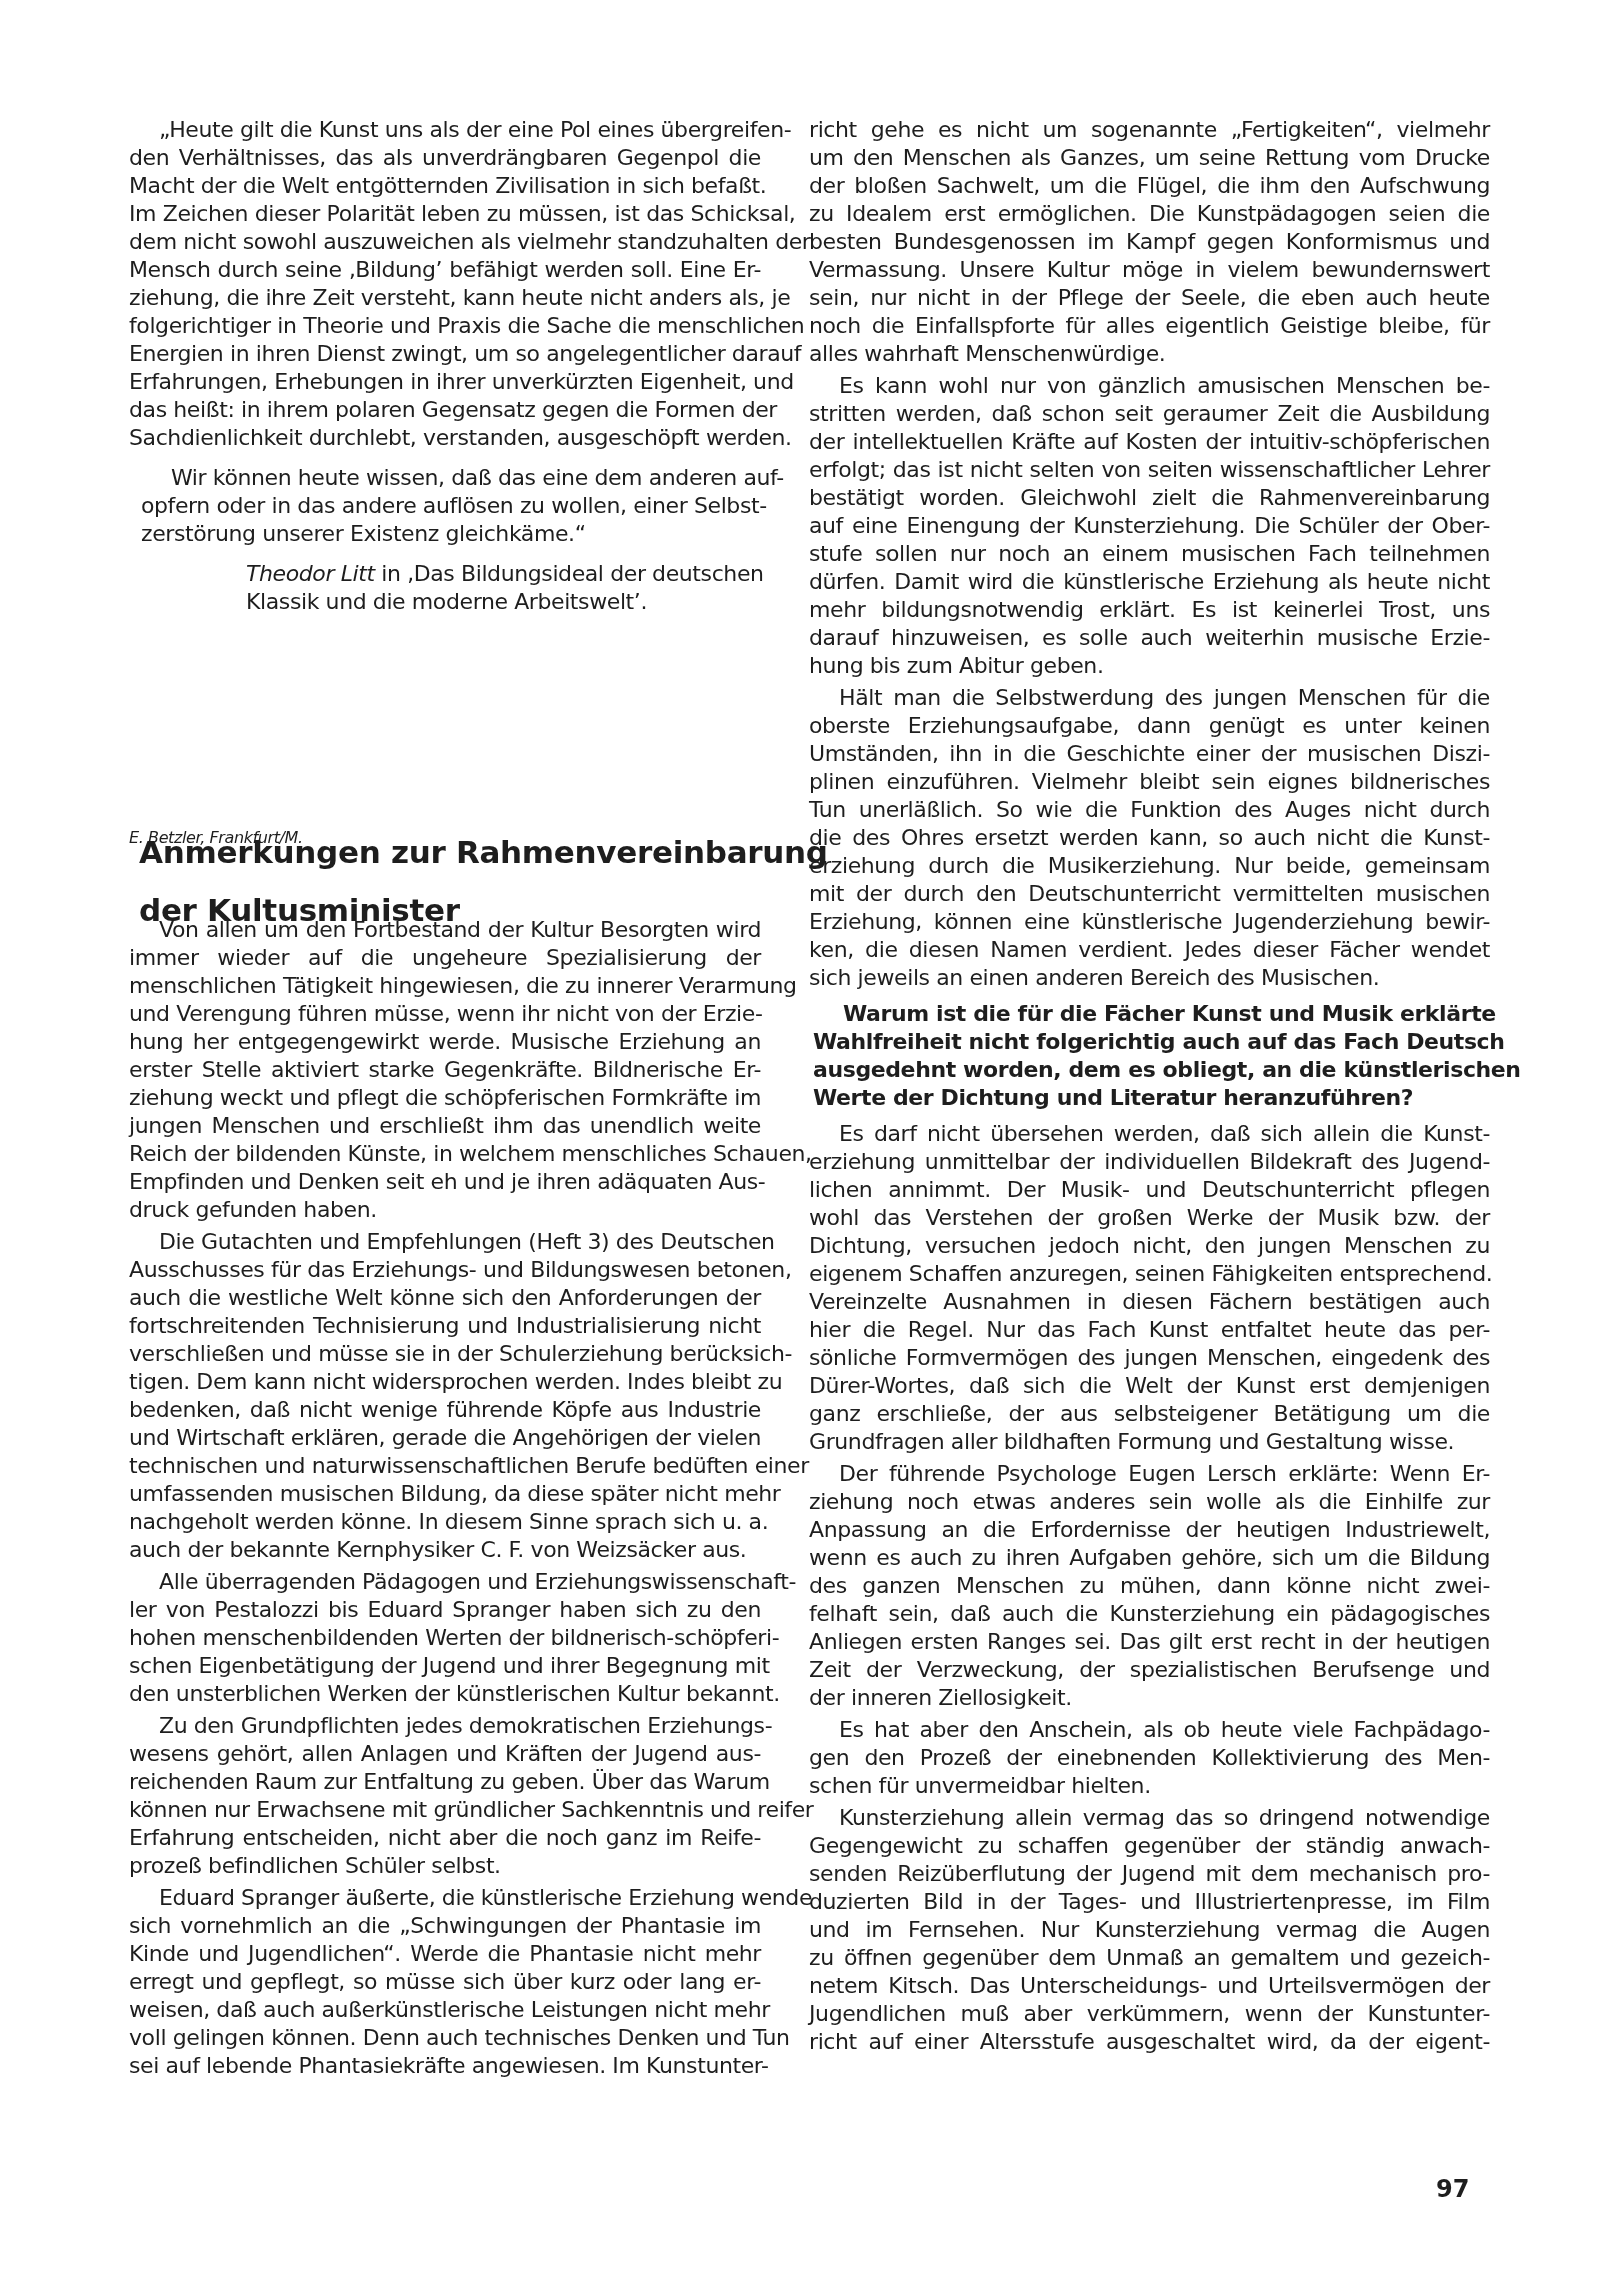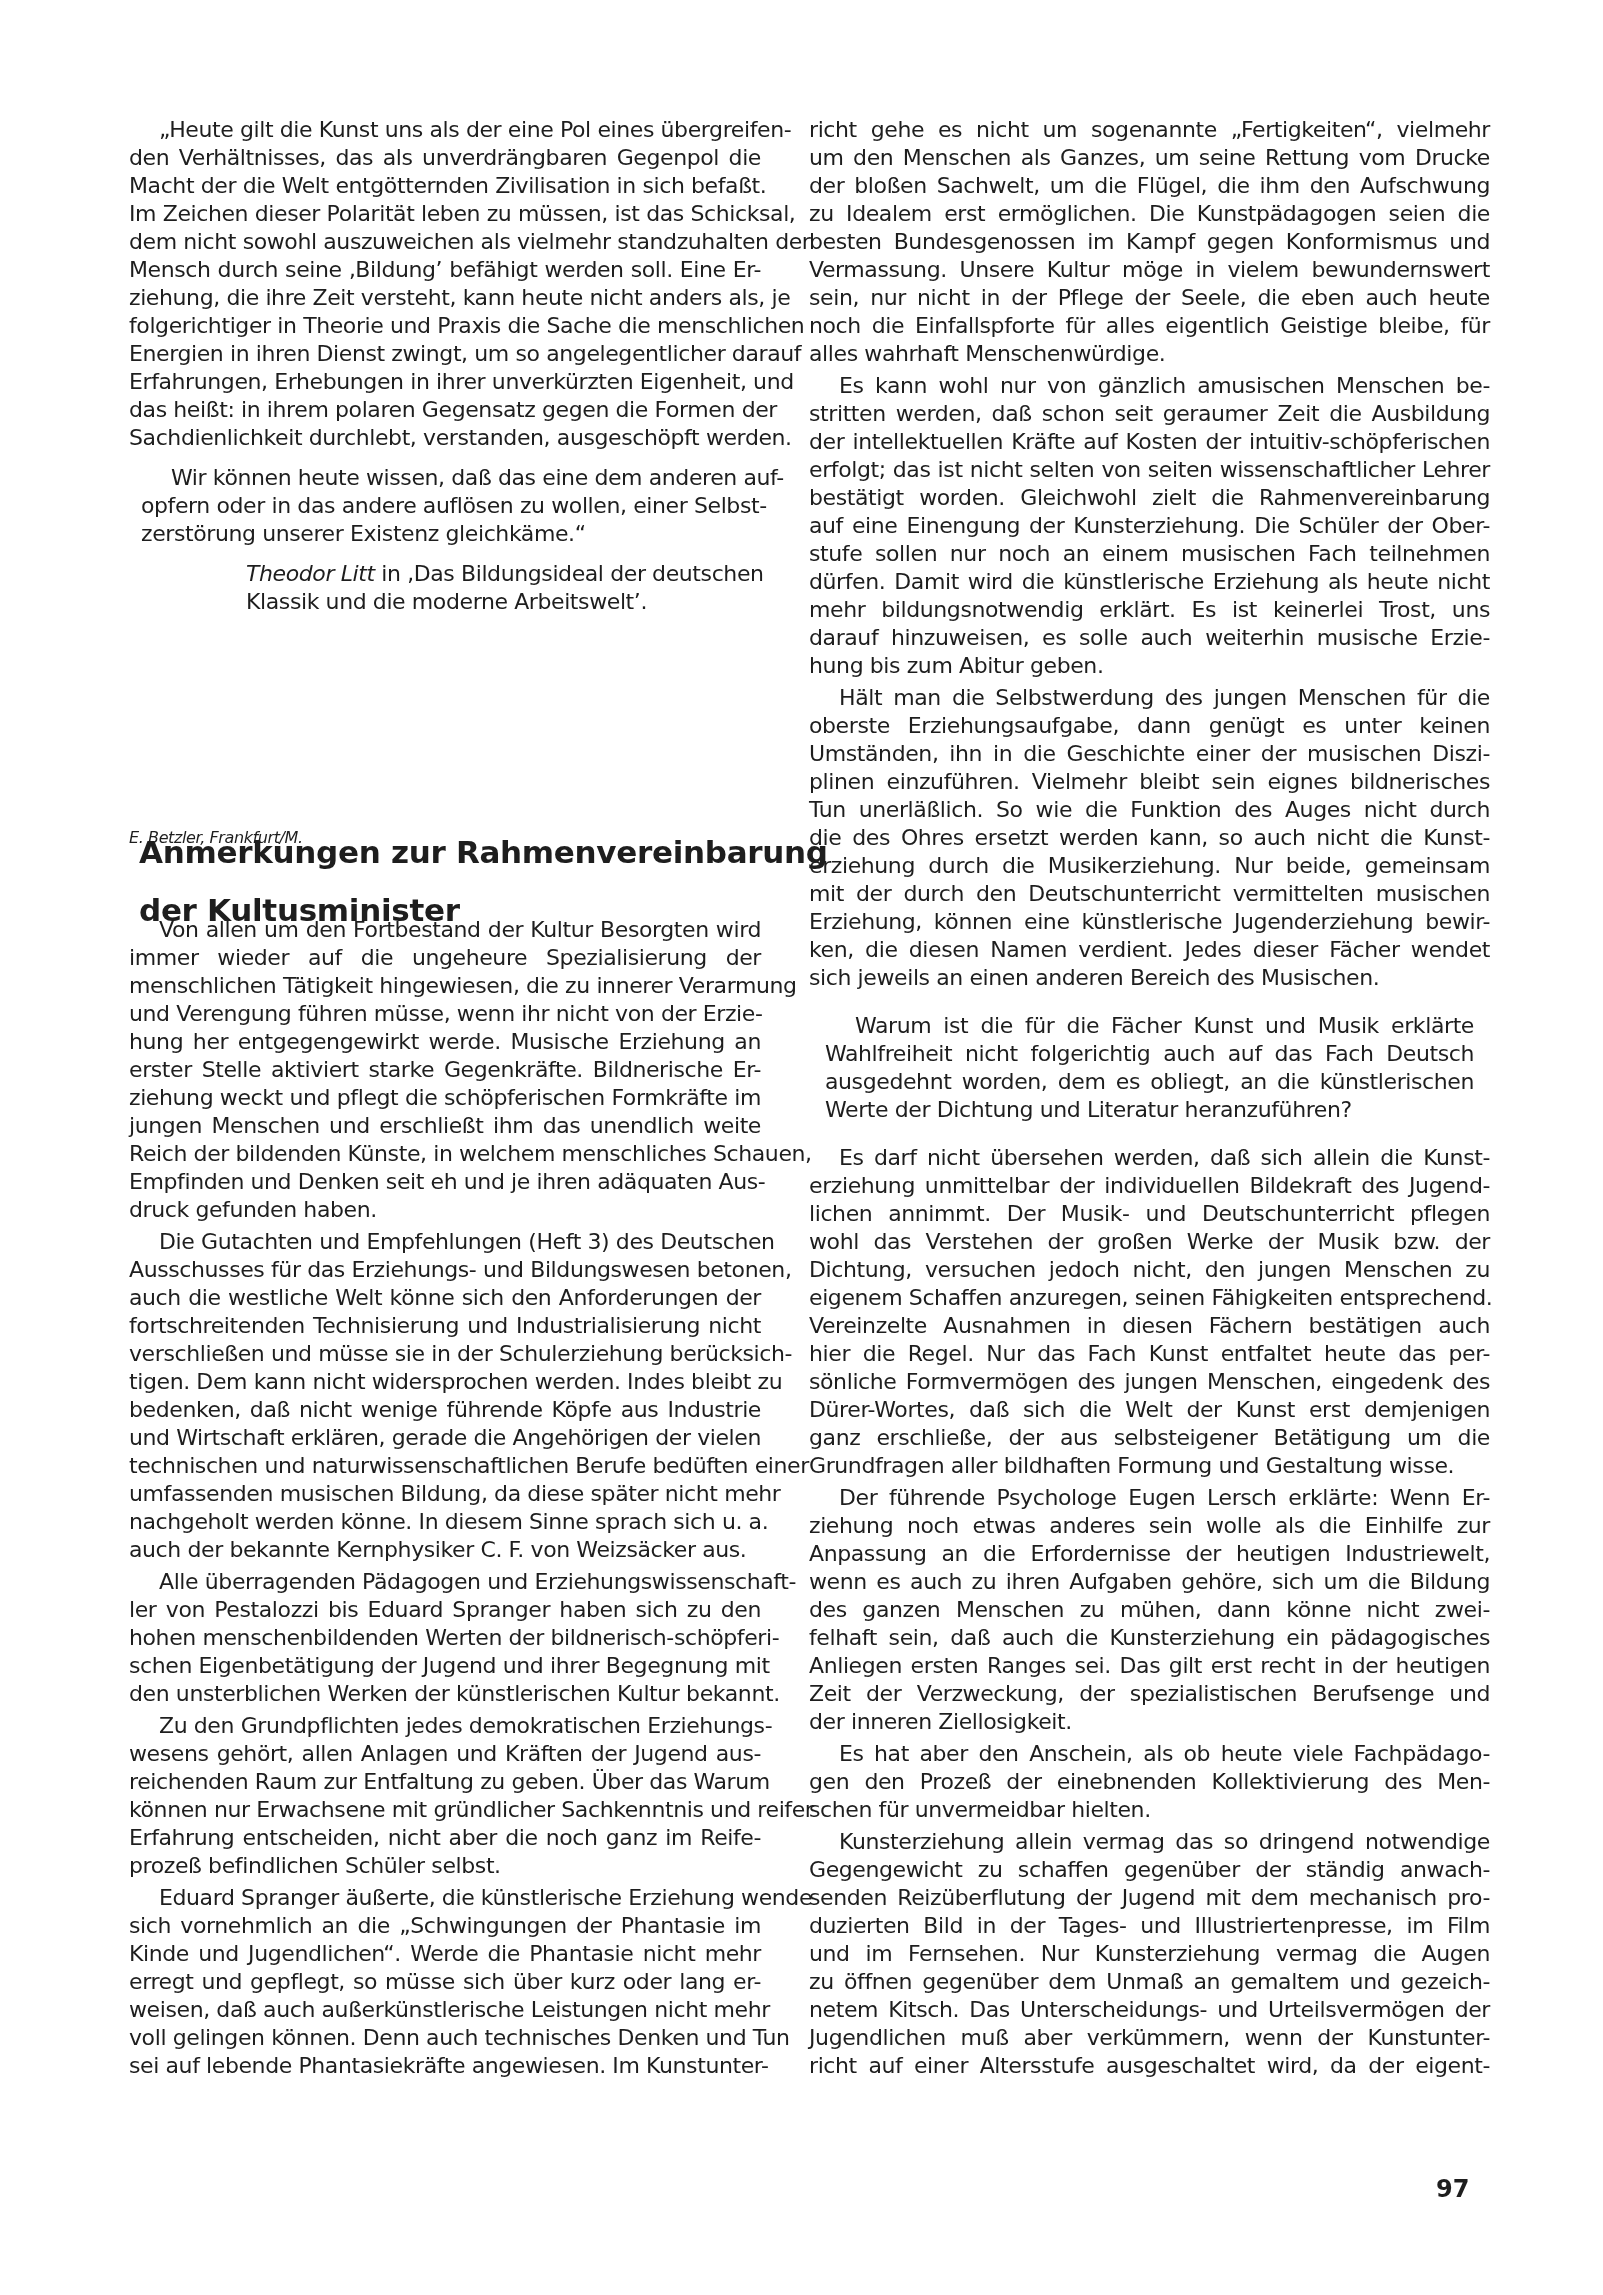--- a/index.html
+++ b/index.html
@@ -161,21 +161,21 @@
       <span class="line">plinen einzuführen. Vielmehr bleibt sein eignes bildnerisches</span>
       <span class="line">Tun unerläßlich. So wie die Funktion des Auges nicht durch</span>
       <span class="line">die des Ohres ersetzt werden kann, so auch nicht die Kunst-</span>
       <span class="line">erziehung durch die Musikerziehung. Nur beide, gemeinsam</span>
       <span class="line">mit der durch den Deutschunterricht vermittelten musischen</span>
       <span class="line">Erziehung, können eine künstlerische Jugenderziehung bewir-</span>
       <span class="line">ken, die diesen Namen verdient. Jedes dieser Fächer wendet</span>
       <span class="line last">sich jeweils an einen anderen Bereich des Musischen.</span>
     </p>
     <span class="gap"></span>
-    <p style="margin: 16px;">
+    <p style="margin: 4px; font-weight: bold;">
       <span class="line indent">Warum ist die für die Fächer Kunst und Musik erklärte</span>
       <span class="line">Wahlfreiheit nicht folgerichtig auch auf das Fach Deutsch</span>
       <span class="line">ausgedehnt worden, dem es obliegt, an die künstlerischen</span>
       <span class="line last">Werte der Dichtung und Literatur heranzuführen?</span>
     </p>
     <span class="gap"></span>
     <p style="margin: 0px;">
       <span class="line indent">Es darf nicht übersehen werden, daß sich allein die Kunst-</span>
       <span class="line">erziehung unmittelbar der individuellen Bildekraft des Jugend-</span>
       <span class="line">lichen annimmt. Der Musik- und Deutschunterricht pflegen</span>

